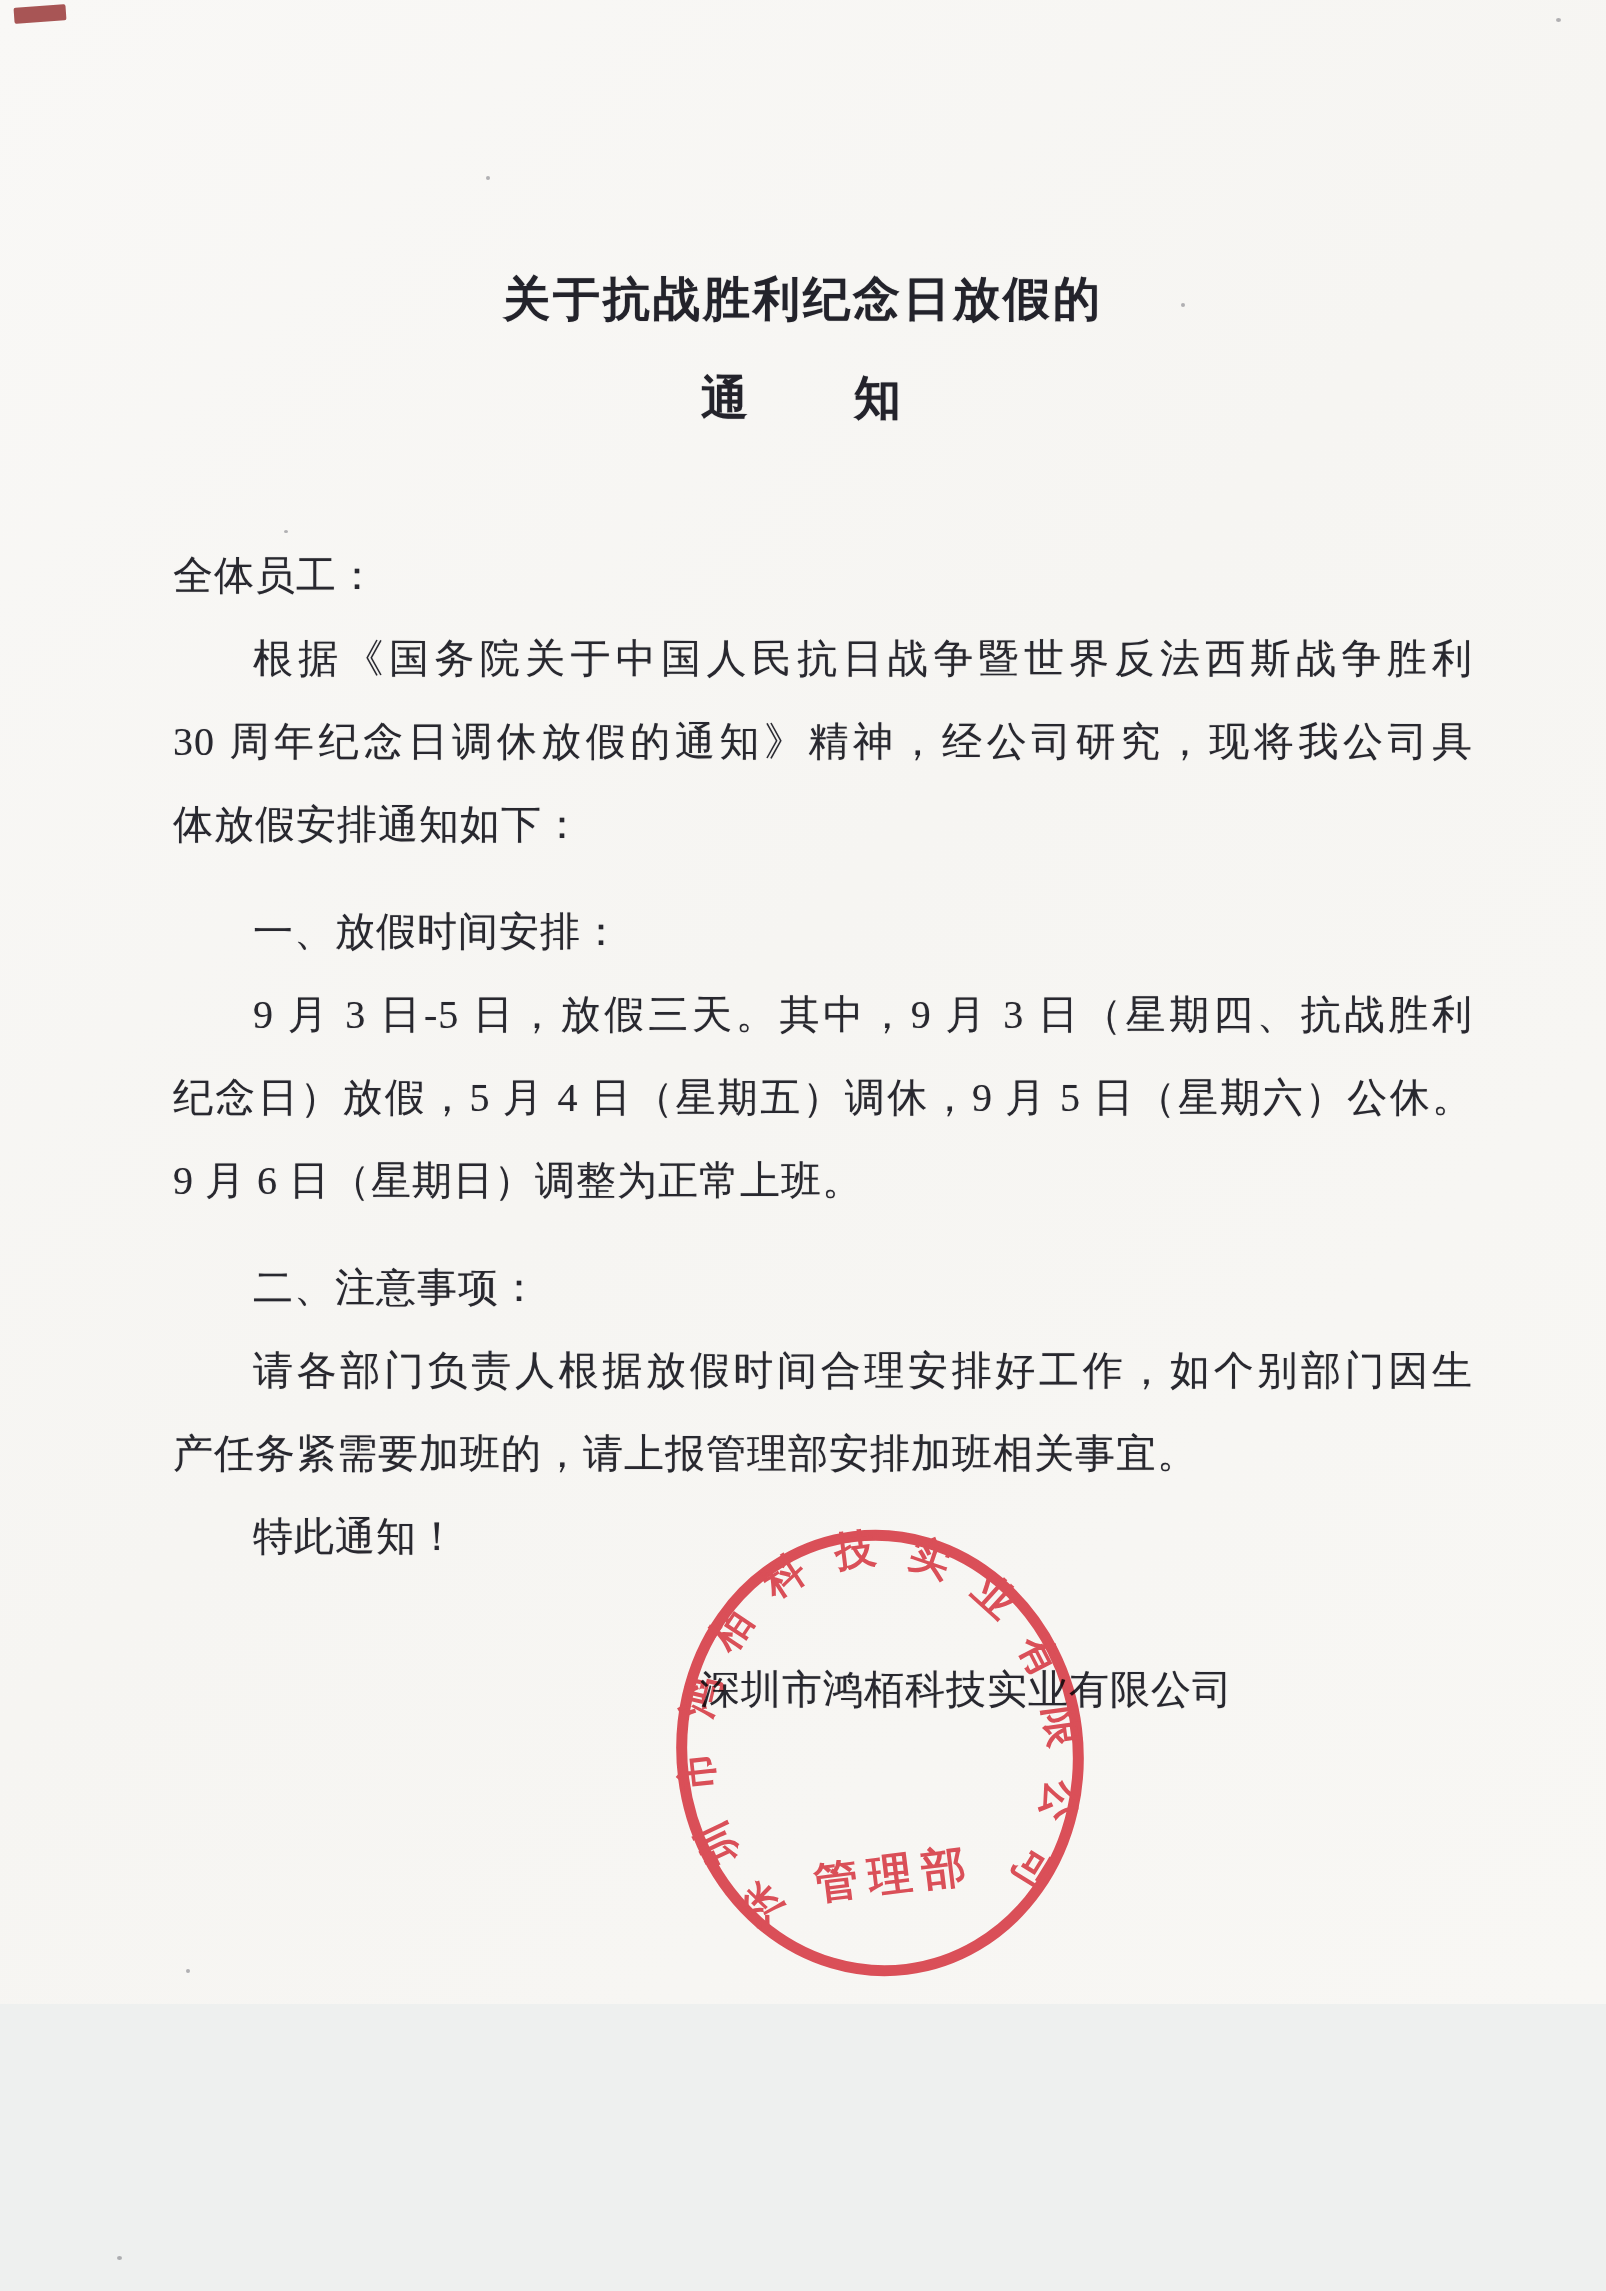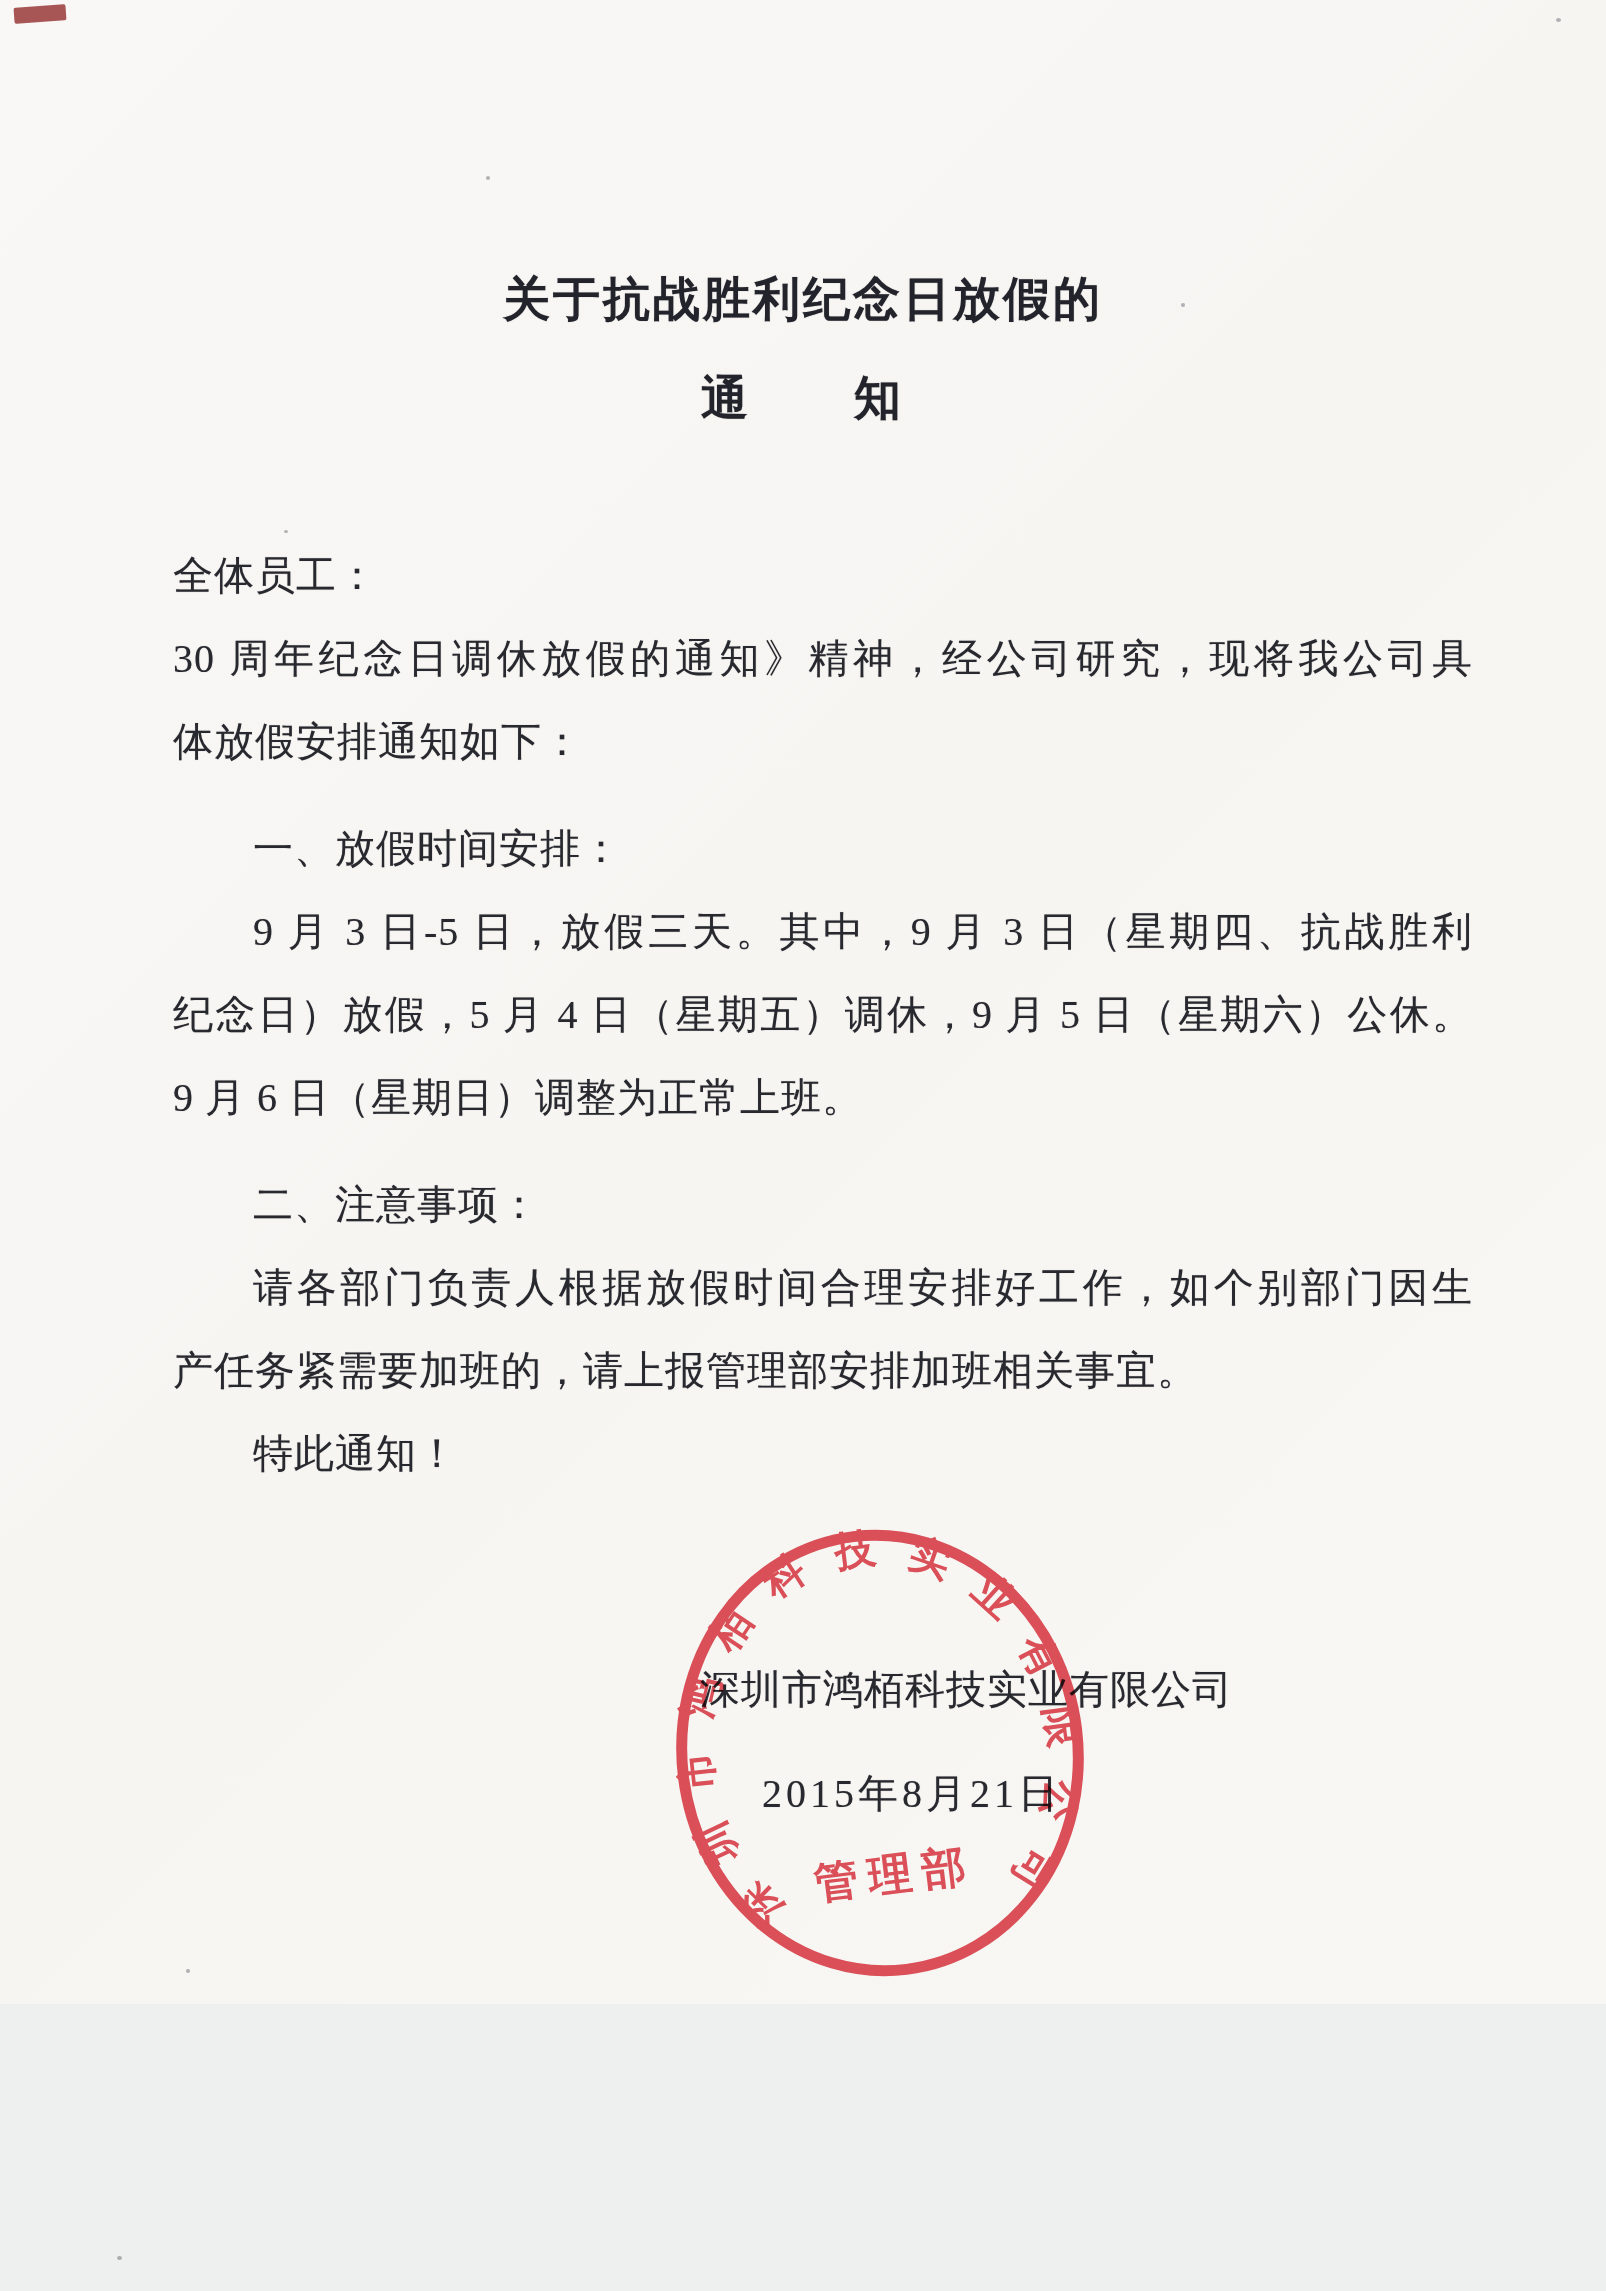--- a/index.html
+++ b/index.html
@@ -71,34 +71,34 @@
   <div class="speck" style="left:186px; top:1969px; width:4px; height:4px;"></div>
   <div class="speck" style="left:117px; top:2256px; width:5px; height:4px;"></div>
 
   <div class="title-block">
     <div class="title-line1">关于抗战胜利纪念日放假的</div>
     <div class="title-line2">通　　知</div>
   </div>
 
   <div class="body-block">
     <p>全体员工：</p>
+    <p class="indent justify">根据《国务院关于中国人民抗日战争暨世界反法西斯战争胜利</p>
     <p class="justify">30 周年纪念日调休放假的通知》精神，经公司研究，现将我公司具</p>
     <p>体放假安排通知如下：</p>
     <p class="indent gap-top">一、放假时间安排：</p>
     <p class="indent justify">9 月 3 日-5 日，放假三天。其中，9 月 3 日（星期四、抗战胜利</p>
     <p class="justify">纪念日）放假，5 月 4 日（星期五）调休，9 月 5 日（星期六）公休。</p>
     <p>9 月 6 日（星期日）调整为正常上班。</p>
     <p class="indent gap-top">二、注意事项：</p>
     <p class="indent justify">请各部门负责人根据放假时间合理安排好工作，如个别部门因生</p>
     <p>产任务紧需要加班的，请上报管理部安排加班相关事宜。</p>
     <p class="indent">特此通知！</p>
   </div>
 
   <div class="signature-company">深圳市鸿栢科技实业有限公司</div>
-  <div class="signature-date">2015年8月21日</div>
 
   <svg class="stamp" viewBox="0 0 460 470" aria-hidden="true">
     <ellipse cx="230" cy="235" rx="198" ry="218" fill="none" stroke="#dd3a45" stroke-width="11"></ellipse>
     <defs>
       <path id="ringPath" d="M 145,399 A 170,190 0 1 1 315,399" fill="none"></path>
     </defs>
     <text font-size="41" fill="#dd3a45">
       <textPath href="#ringPath" startOffset="50%" text-anchor="middle" textLength="880">深圳市鸿栢科技实业有限公司</textPath>
     </text>
     <text x="230" y="372" font-size="44" fill="#dd3a45" text-anchor="middle" letter-spacing="10">管理部</text>

